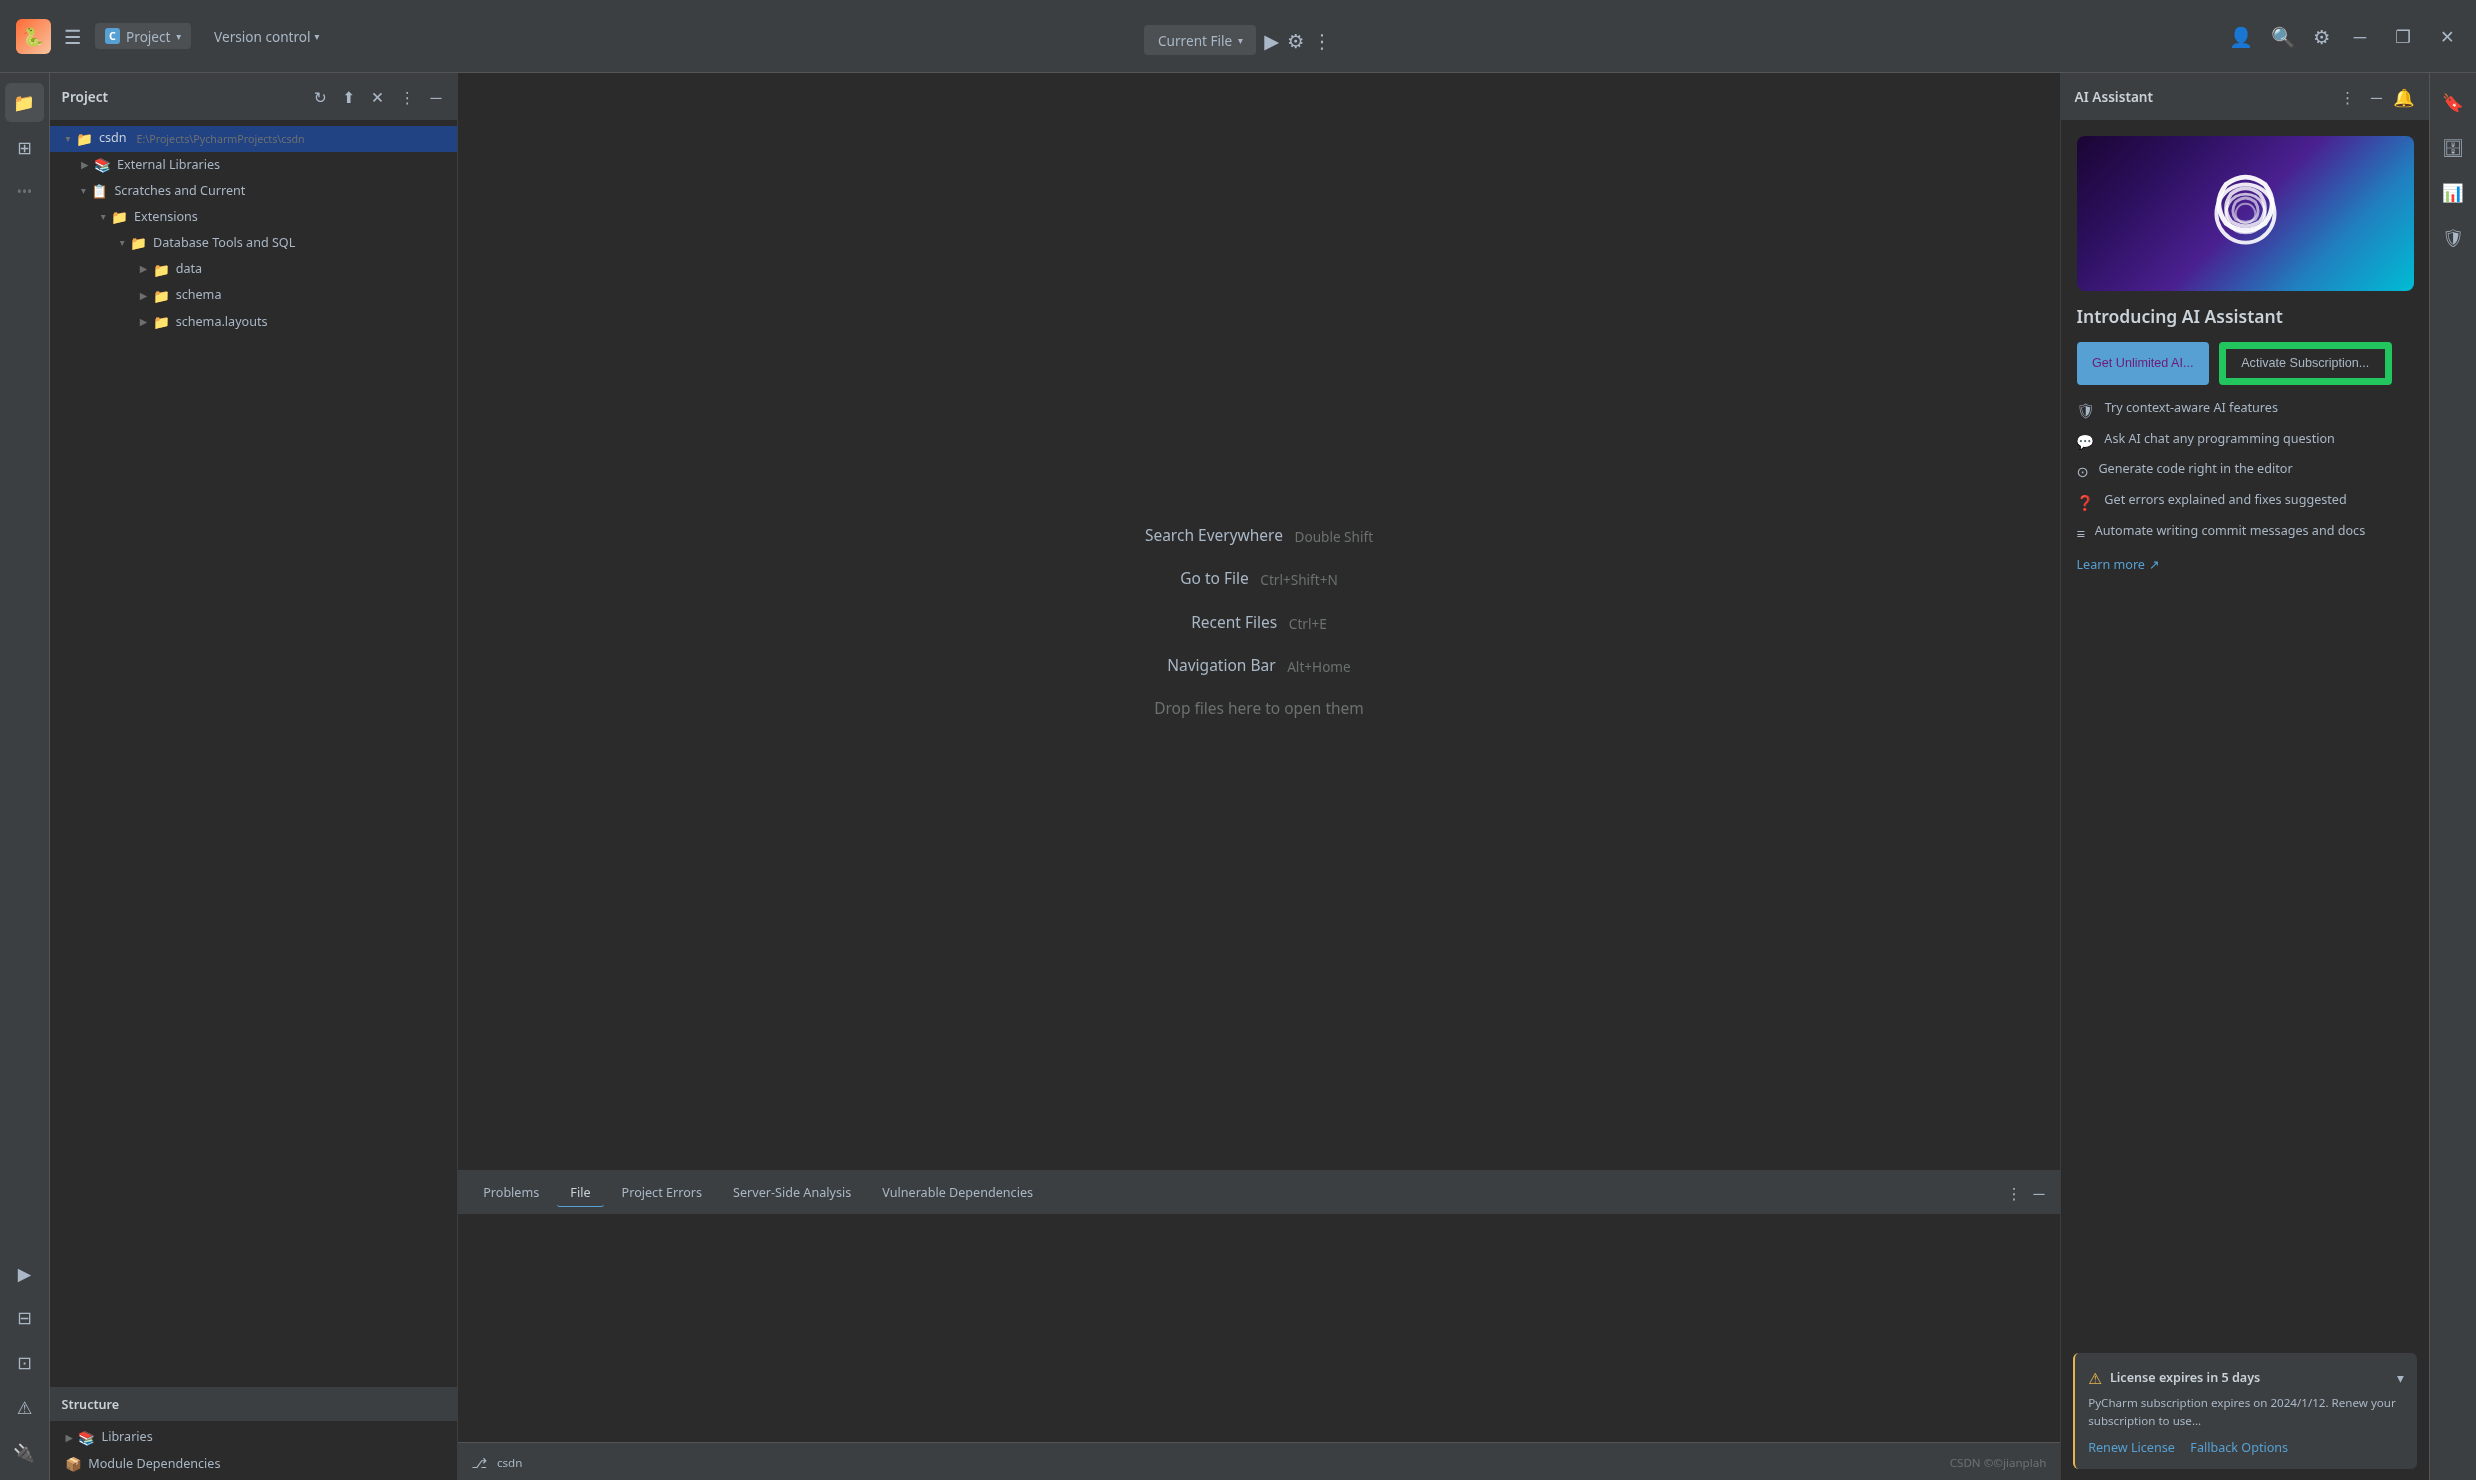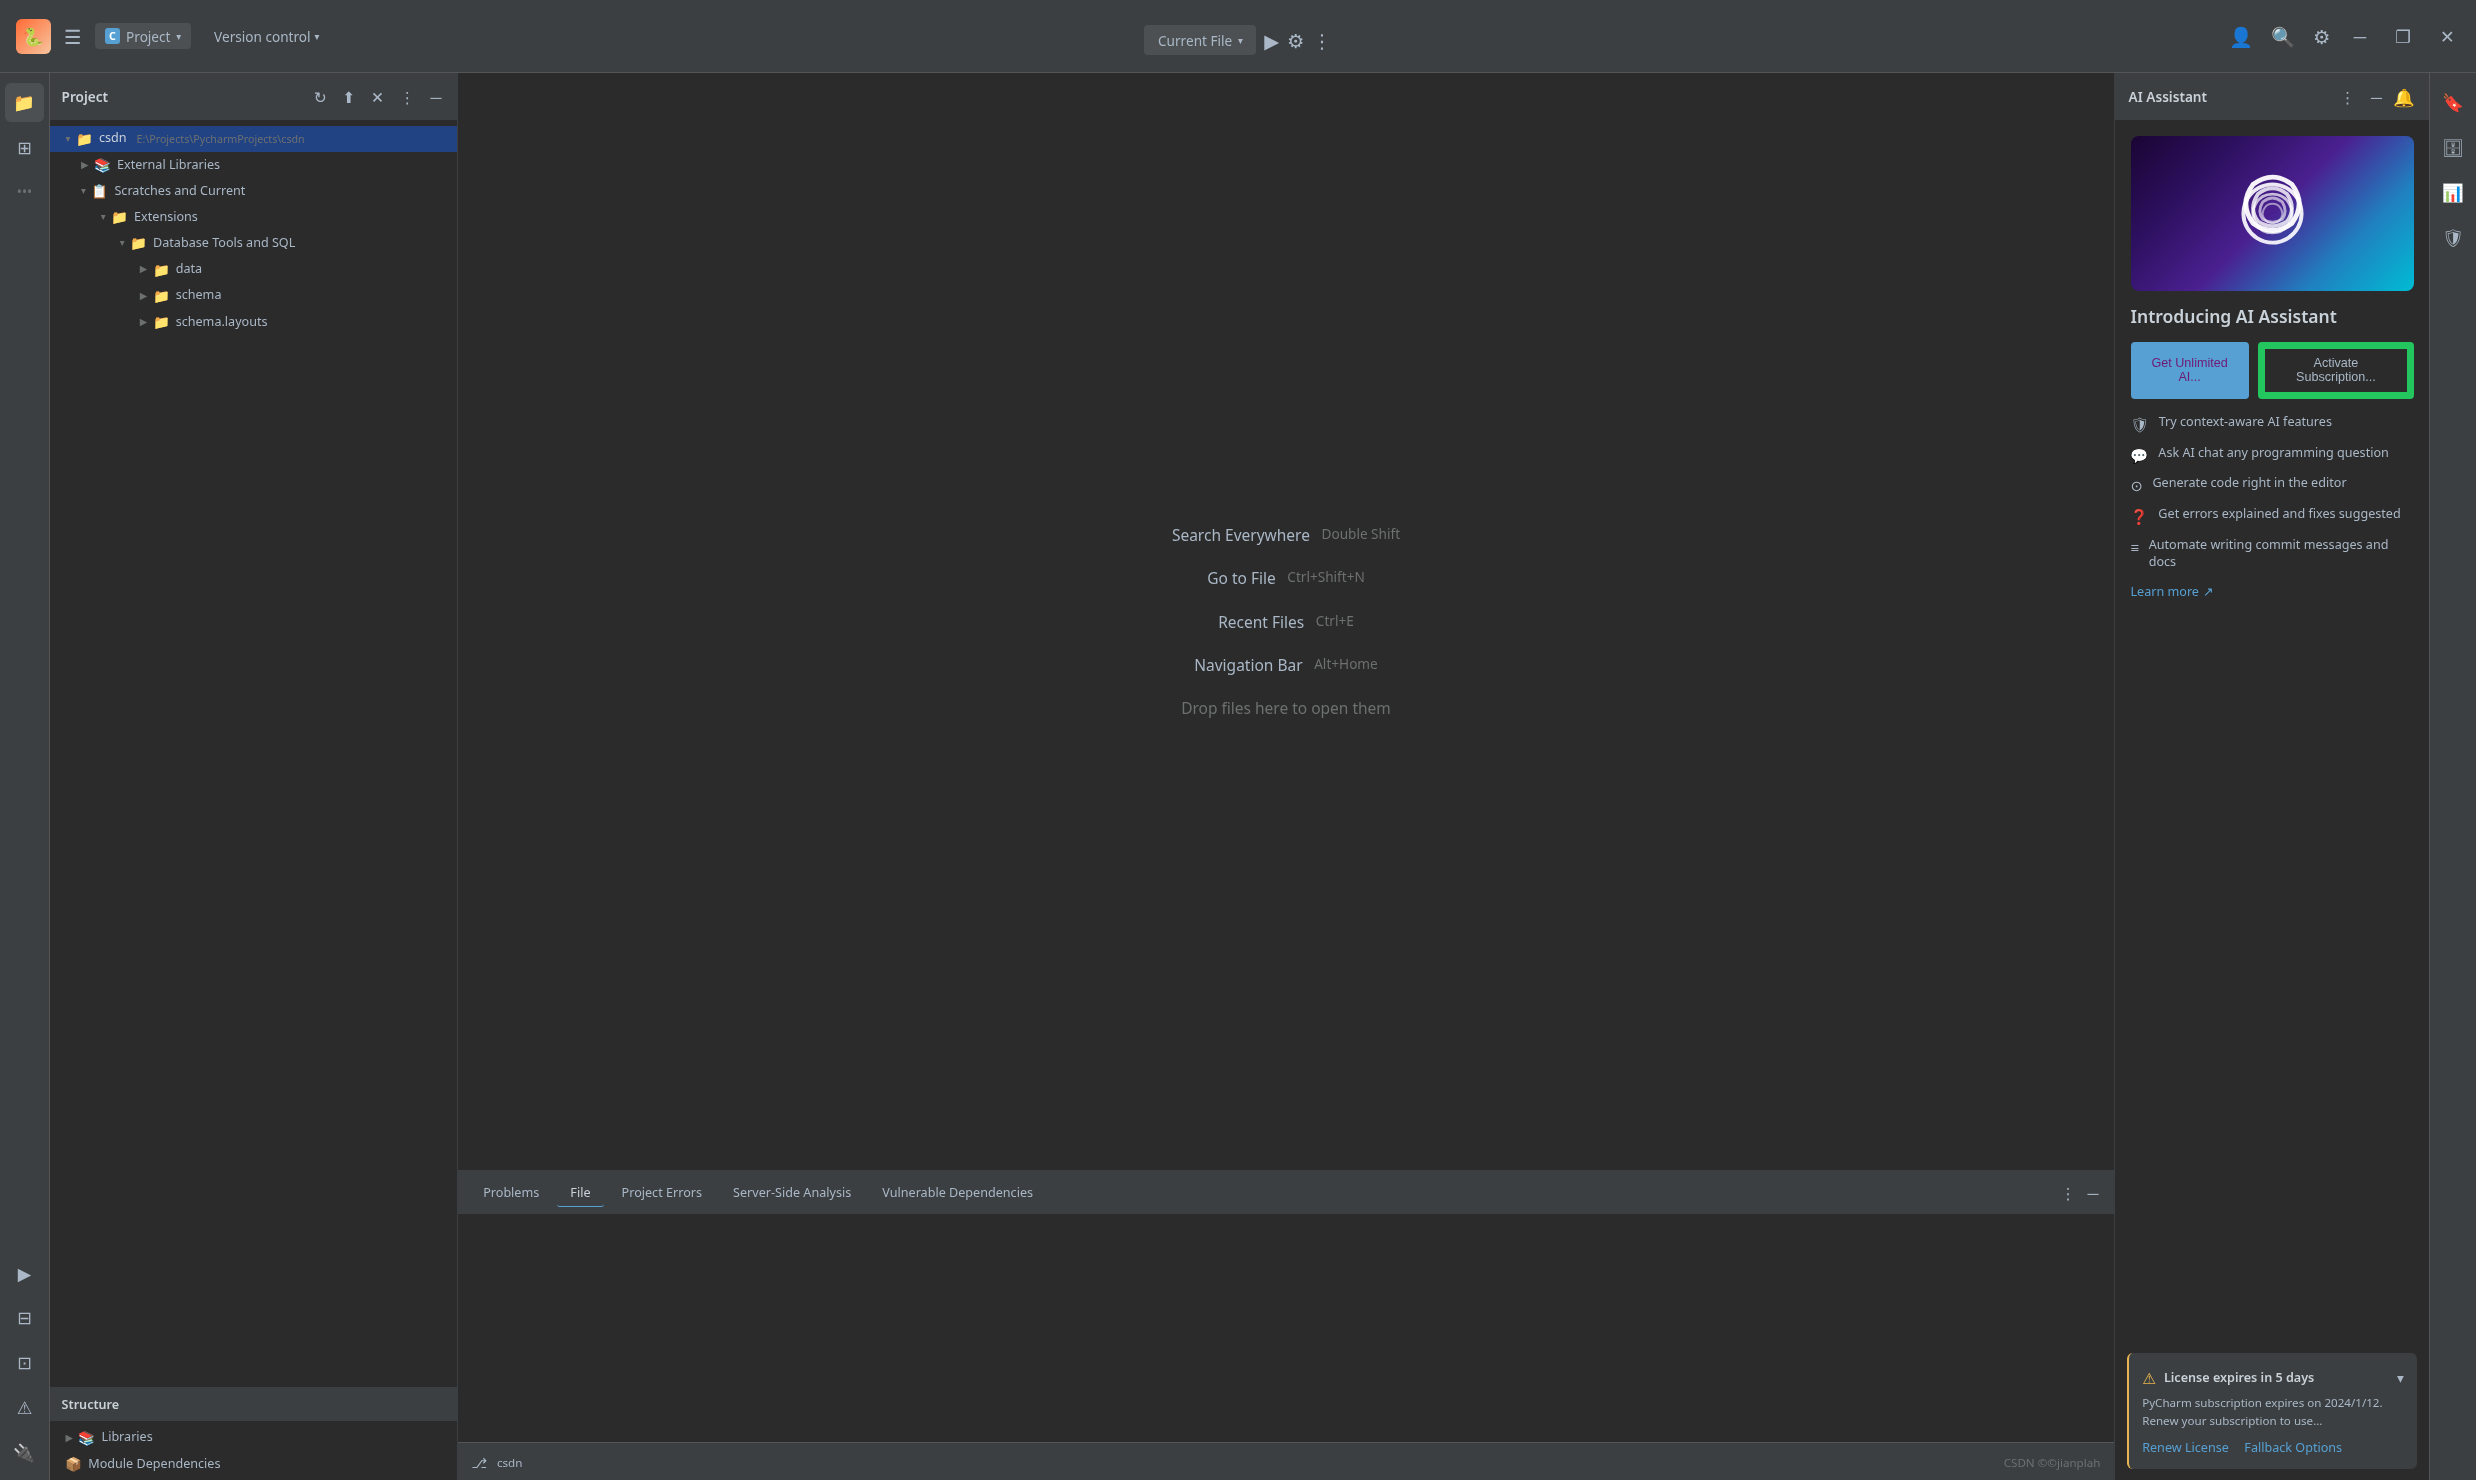--- a/index.html
+++ b/index.html
@@ -243,21 +243,21 @@
     .editor-area {
       flex: 1;
       display: flex;
       flex-direction: column;
       align-items: center;
       justify-content: center;
       gap: 21.3px;
     }
     .shortcut-item {
       display: flex;
-      align-items: flex-start;
+      align-items: flex-end;
       gap: 11.6px;
       font-size: 15.5px;
     }
     .shortcut-name {
       color: #a9b7c6;
       font-size: 15.5px;
     }
     .shortcut-keys {
       color: #6d7070;
       font-size: 13.6px;
@@ -319,21 +319,21 @@
       gap: 9.7px;
       border-top: 1px solid #555;
       flex-shrink: 0;
     }
     .statusbar-icon { font-size: 13.6px; cursor: pointer; }
     .statusbar-spacer { flex: 1; }
     .statusbar-text { font-size: 11.6px; color: #6d7070; }
 
     
     .ai-panel {
-      width: 315px;
+      width: 369px;
       background: #2b2b2b;
       display: flex;
       flex-direction: column;
       border-left: 1px solid #3c3f41;
       flex-shrink: 0;
     }
     .ai-panel-header {
       display: flex;
       align-items: center;
       padding: 9.7px 13.6px;

